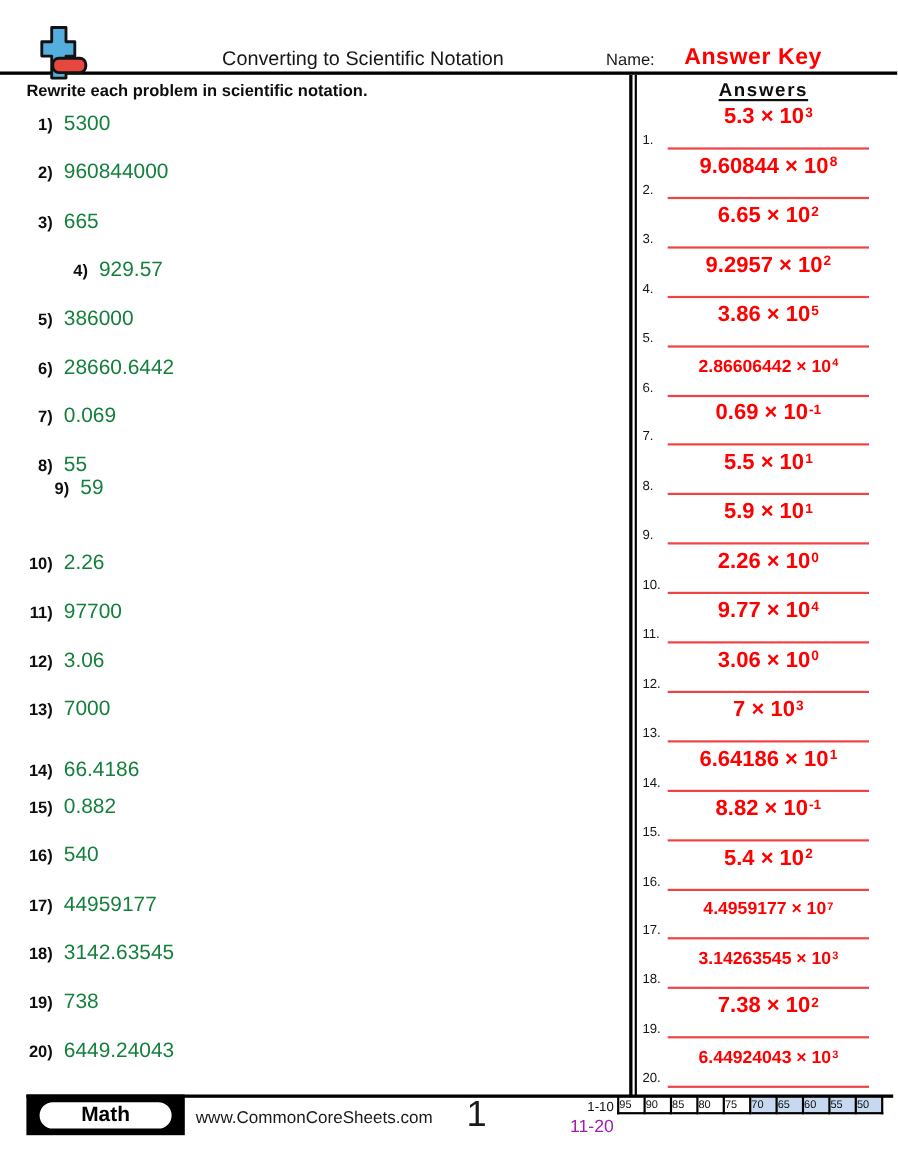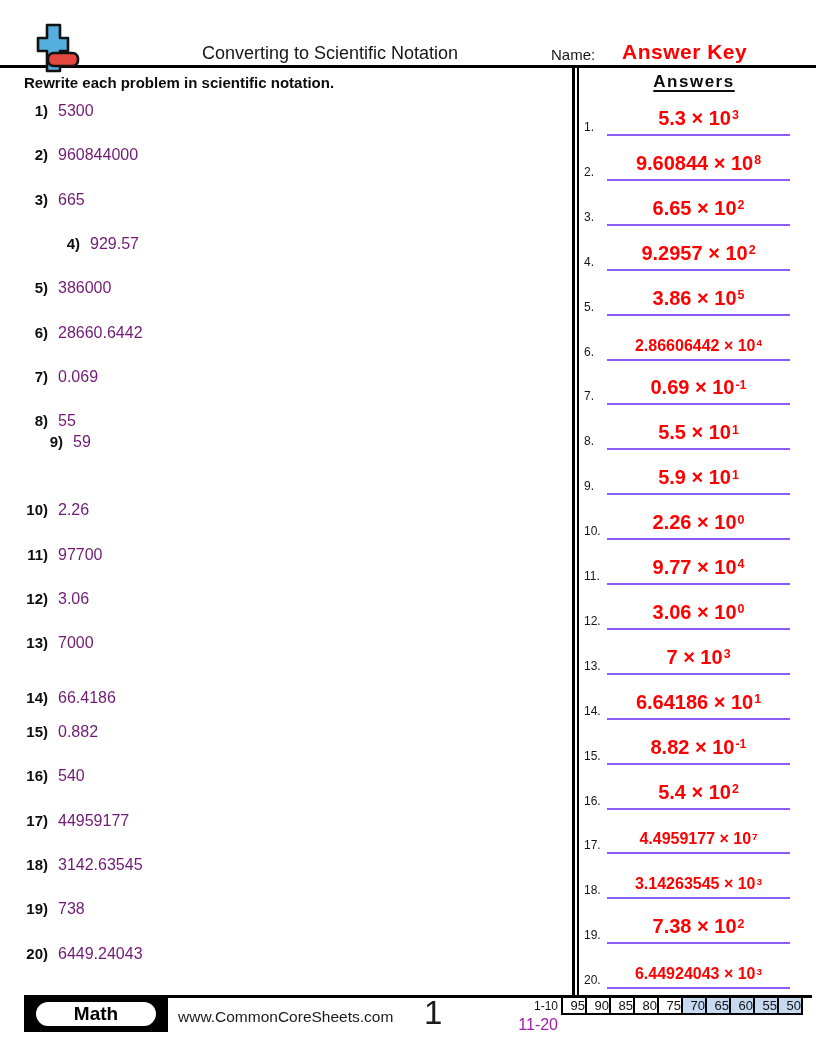--- a/index.html
+++ b/index.html
@@ -26,33 +26,33 @@
 
   
   .column-divider {
     position: absolute; left: 572px; top: 68px; height: 929px; width: 7px;
     border-left: 3px solid #000; border-right: 2px solid #000; box-sizing: border-box;
   }
 
   
   .problem-row { position: absolute; left: 0; width: 560px; height: 20px; white-space: nowrap; }
   .p-num { display: inline-block; width: 48px; text-align: right; font-weight: bold; font-size: 15px; color: #0d0d0d; }
-  .p-val { margin-left: 10px; font-size: 16px; color: #701a75; }
+  .p-val { margin-left: 10px; font-size: 19px; color: #15803d; }
 
   
   .answers-heading {
     position: absolute; left: 585px; top: 72px; width: 218px; text-align: center;
     font-size: 17px; font-weight: bold; letter-spacing: 1.5px; color: #0d0d0d;
     text-decoration: underline; text-underline-offset: 3px; text-decoration-thickness: 2px;
   }
   .answer-row { position: absolute; left: 580px; width: 226px; height: 46px; }
   .a-num { position: absolute; left: 4px; bottom: 2px; font-size: 12px; color: #161616; }
   .a-line {
     position: absolute; left: 27px; right: 16px; bottom: 0;
-    border-bottom: 2px solid #8b5cf6; text-align: center; padding-bottom: 4px;
+    border-bottom: 2px solid #ef4444; text-align: center; padding-bottom: 16px;
   }
   .a-val { color: var(--answer-red, #ff0000); font-weight: bold; font-size: 20px; white-space: nowrap; }
   .a-val.small { font-size: 16px; }
   .a-val sup { font-size: 62%; position: relative; top: -0.45em; vertical-align: baseline; margin-left: 1px; }
 
   
   .footer-rule { position: absolute; left: 24px; top: 995px; width: 788px; height: 3px; background: #000; }
   .math-badge {
     position: absolute; left: 24px; top: 995px; width: 144px; height: 37px;
     background: #000; display: flex; align-items: center; justify-content: center;
@@ -62,21 +62,21 @@
     width: 120px; height: 24px; display: flex; align-items: center; justify-content: center;
     font-weight: bold; font-size: 19px; color: #000;
   }
   .website { position: absolute; left: 178px; top: 1008px; font-size: 15.5px; color: #1a1a1a; }
   .page-number { position: absolute; left: 424px; top: 994px; font-size: 33px; color: #1a1a1a; }
   .score-label-1 { position: absolute; left: 518px; top: 999px; width: 40px; text-align: right; font-size: 12px; color: #111; }
   .score-label-2 { position: absolute; left: 512px; top: 1016px; width: 46px; text-align: right; font-size: 16px; color: #a21caf; }
   .grade-table { position: absolute; left: 561px; top: 996px; border-collapse: collapse; }
   .grade-table td {
     border: 2px solid #000; width: 22px; height: 13px; padding: 0;
-    text-align: right; font-size: 13px; color: #111; background: #fff;
+    text-align: left; font-size: 10px; color: #111; background: #fff;
   }
   .grade-table td.shaded { background: var(--shade-blue, #c6d9f1); }
 </style>
 </head>
 <body>
 
 <div class="page">
 
   <svg class="logo" viewBox="0 0 56 52" aria-hidden="true">
     <path d="M17 3 h13 v13 h8 v13 h-8 v20 h-13 v-20 h-9 v-13 h9 z" fill="#54aede" stroke="#121212" stroke-width="2.6" stroke-linejoin="round"></path>

